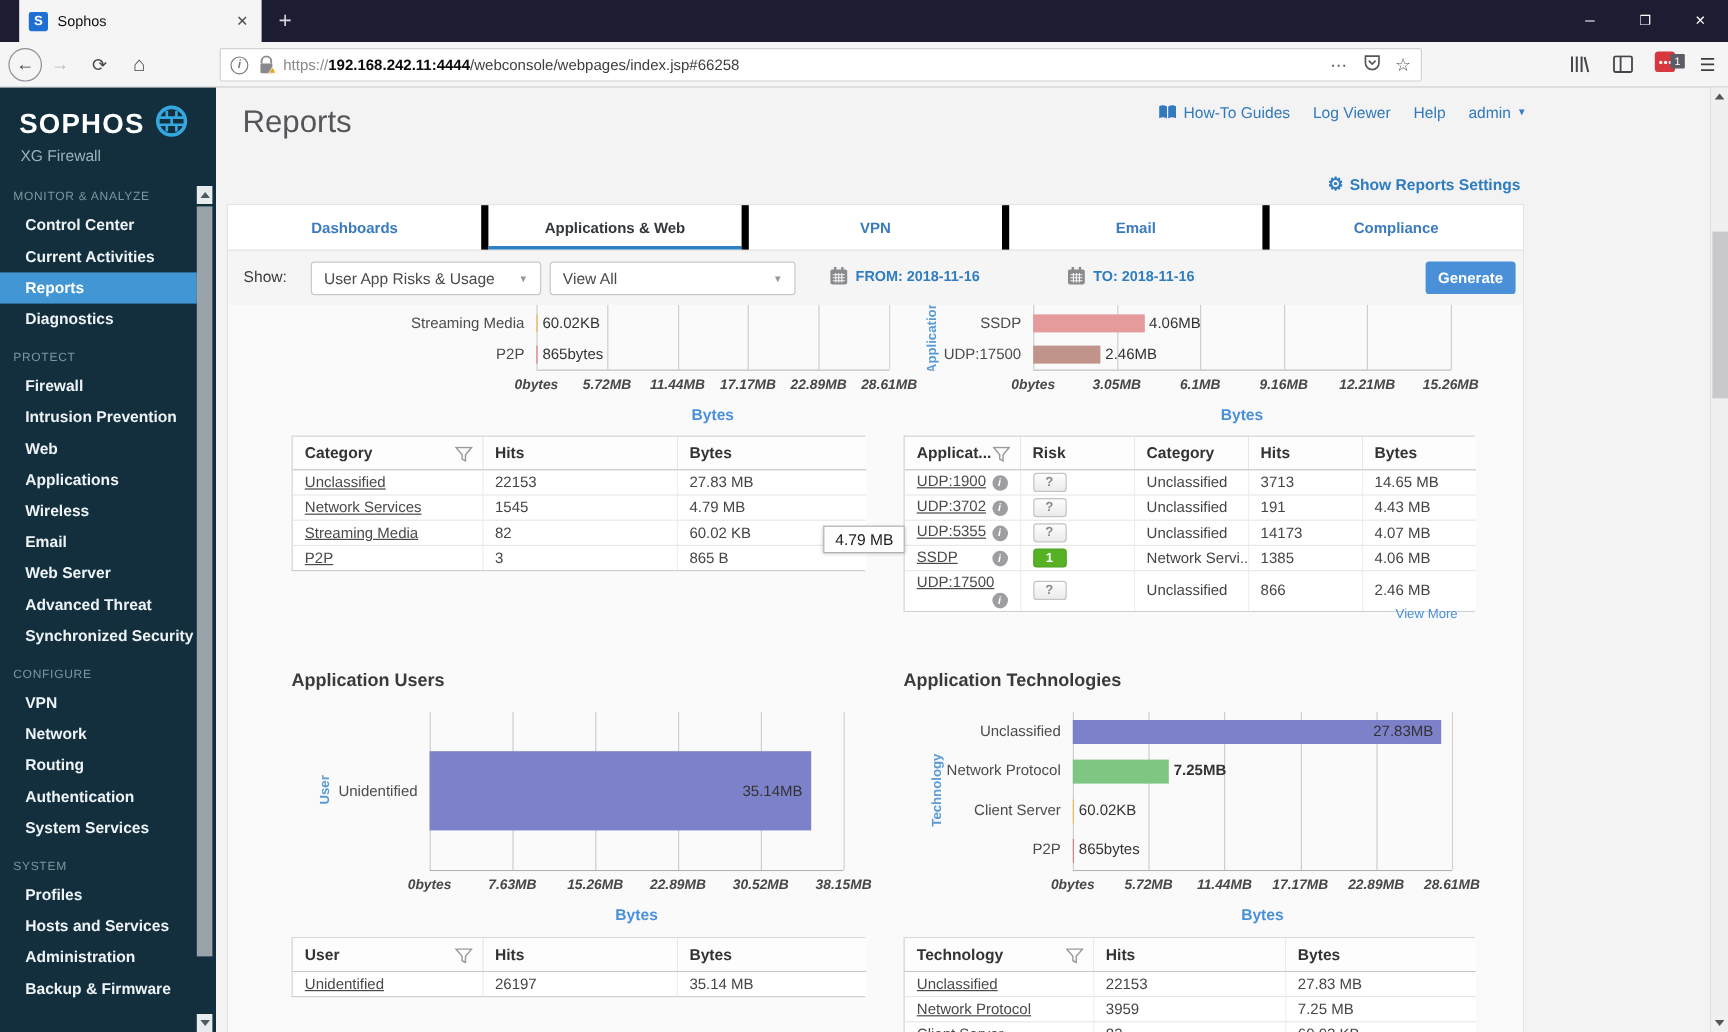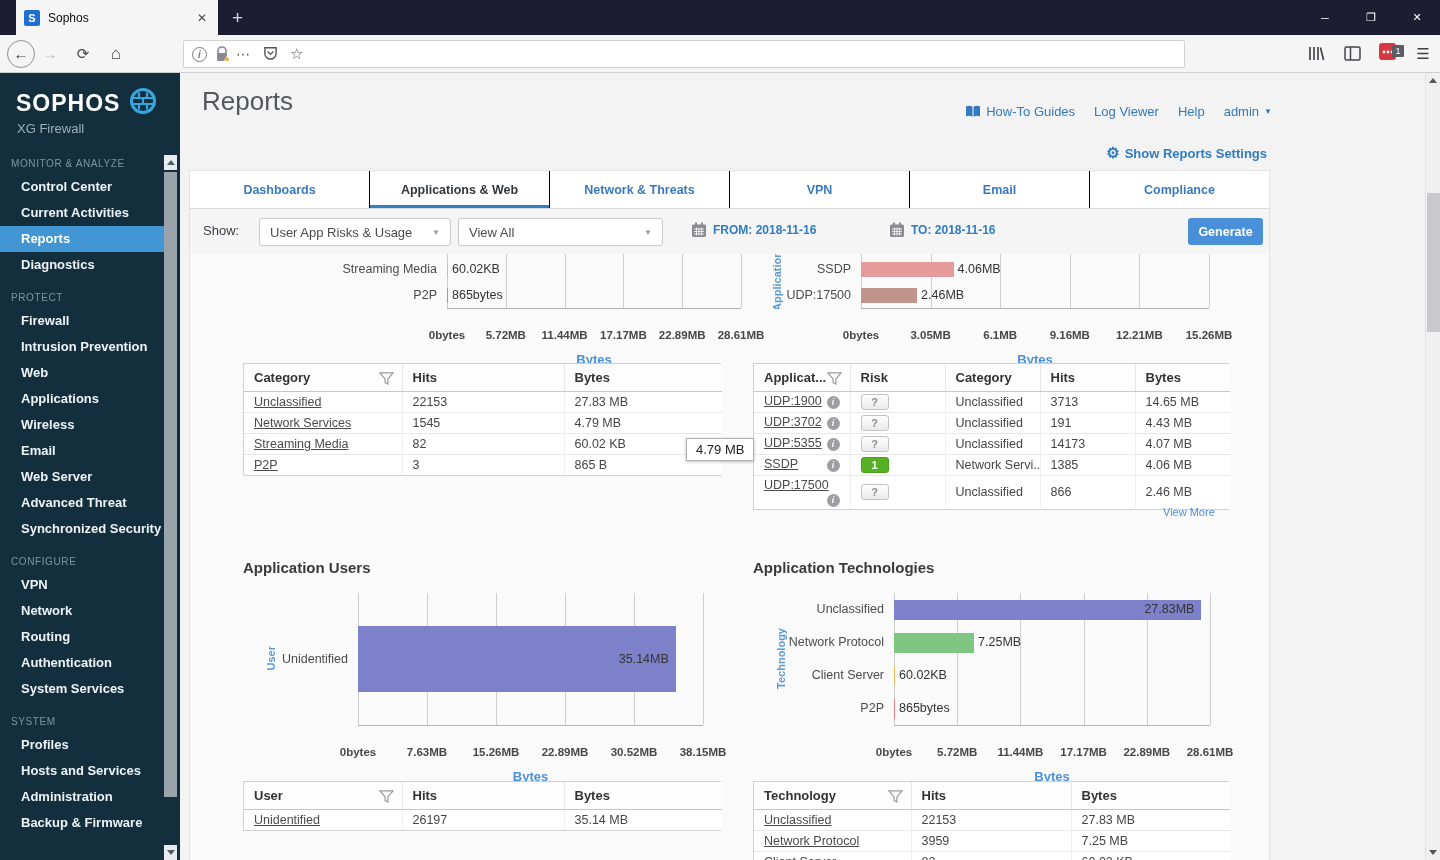--- a/index.html
+++ b/index.html
@@ -43,47 +43,47 @@
   .nav-item{height:26px;line-height:26px;padding-left:21px;font-size:13px;font-weight:bold;color:#eef3f6;cursor:pointer;white-space:nowrap;}
   .nav-item.active{background:#4196d3;color:#fff;width:164px;}
   .sb-scroll{position:absolute;right:3px;top:82px;bottom:0;width:13px;}
   .sb-arrow{position:absolute;left:0;width:13px;height:15px;background:#e9ecee;display:flex;align-items:center;justify-content:center;cursor:pointer;}
   .sb-thumb{position:absolute;left:0;top:17px;width:13px;height:625px;background:#9aa3a9;cursor:pointer;}
   .tri-up{width:0;height:0;border-left:4px solid transparent;border-right:4px solid transparent;border-bottom:5px solid #4e5a61;}
   .tri-dn{width:0;height:0;border-left:4px solid transparent;border-right:4px solid transparent;border-top:5px solid #4e5a61;}
   
   .main{position:absolute;left:180px;top:73px;width:1260px;height:787px;}
   .page-title{position:absolute;left:22px;top:13px;font-size:26px;color:#54565a;}
-  .hdr-links{position:absolute;top:31px;right:168px;display:flex;align-items:flex-start;gap:19px;}
+  .hdr-links{position:absolute;top:13px;right:168px;display:flex;align-items:flex-start;gap:19px;}
   .hdr-link{color:#3279bd;font-size:13px;cursor:pointer;display:flex;align-items:center;gap:5px;white-space:nowrap;}
   .caret{font-size:8px;color:#3279bd;}
   .settings-link{position:absolute;top:71px;right:173px;color:#2f7cc0;font-size:13px;font-weight:bold;cursor:pointer;display:flex;align-items:center;gap:5px;}
   .gearg{font-size:15px;color:#2f7cc0;}
   .card{position:absolute;left:9px;top:97px;width:1081px;bottom:0;background:#fafafa;border:1px solid #e3e3e4;border-bottom:none;}
   .tabs-row{height:38px;display:flex;background:#fff;border-bottom:1px solid #dcdcdd;}
-  .rtab{flex:1;display:flex;align-items:center;justify-content:center;font-size:12.5px;font-weight:bold;color:#3a7abf;border-right:1px solid #000000;cursor:pointer;}
+  .rtab{flex:1;display:flex;align-items:center;justify-content:center;font-size:12.5px;font-weight:bold;color:#3a7abf;border-right:6px solid #000000;cursor:pointer;}
   .rtab:last-child{border-right:none;}
   .rtab.active{color:#33373b;box-shadow:inset 0 -3px 0 #2e80c2;}
   .filterbar{position:relative;height:45px;background:#f5f5f6;}
   .fb-show{position:absolute;left:13px;top:14px;font-size:13px;color:#3c3c40;}
   .fb-sel{position:absolute;top:9px;height:28px;background:#fff;border:1px solid #c9c9cc;border-radius:3px;display:flex;align-items:center;padding:0 10px;font-size:13px;color:#4a4a4e;cursor:pointer;}
   .fb-sel .caretdn{margin-left:auto;font-size:8px;color:#98989c;}
   .fb-date{position:absolute;top:13px;display:flex;align-items:center;gap:6px;color:#2f7cc0;font-size:12px;font-weight:bold;cursor:pointer;white-space:nowrap;}
   .gen-btn{position:absolute;right:6px;top:9px;width:75px;height:27px;background:#4a90d9;color:#fff;font-size:12.5px;font-weight:bold;border:none;border-radius:3px;cursor:pointer;}
   .content{position:relative;height:607px;overflow:hidden;background:#fafafa;}
   
   .chart{position:absolute;}
   .ch-clip{position:relative;overflow:hidden;}
   .ch-plot{position:relative;border-bottom:1px solid #b3b3b3;}
   .grid{position:absolute;top:0;bottom:0;width:1px;background:#cecece;}
   .ch-row{position:relative;}
   .ch-cat{position:absolute;top:0;text-align:right;font-size:12.5px;color:#4c4c4c;white-space:nowrap;}
   .ch-bar{position:absolute;left:0;}
   .ch-val{position:absolute;font-size:12.5px;color:#333;white-space:nowrap;}
-  .ch-axis{position:relative;height:18px;margin-top:20px;}
+  .ch-axis{position:relative;height:18px;margin-top:6px;font-style:italic;}
   .ch-tick{position:absolute;transform:translateX(-50%);font-size:11.5px;font-weight:bold;color:#474747;white-space:nowrap;}
   .ch-xlab{text-align:center;margin-top:5px;font-size:13px;font-weight:bold;color:#4a90d9;}
   .ch-ylab{position:absolute;writing-mode:vertical-rl;transform:rotate(180deg);font-size:11px;font-weight:bold;color:#5b9bd5;white-space:nowrap;}
   .sec-title{position:absolute;font-size:15px;font-weight:bold;color:#3a3a3c;}
   
   .dtable{border-collapse:collapse;background:#fff;table-layout:fixed;width:100%;}
   .twrap{position:absolute;border:1px solid #d0d0d0;background:#7f1d1d;}
   .dtable th{position:relative;text-align:left;font-size:13px;font-weight:bold;color:#333;padding:5px 10px;height:27px;border-bottom:1px solid #c7c7c7;border-right:1px solid #e6e6e6;background:#fdfdfd;white-space:nowrap;overflow:hidden;}
   .dtable td{font-size:12.5px;color:#454545;padding:2px 10px;height:21px;border-bottom:1px solid #e8e8e8;border-right:1px solid #efefef;white-space:nowrap;overflow:hidden;}
   .dtable tr:last-child td{border-bottom:none;}
@@ -124,20 +124,23 @@
   <div class="nav-ic reload">⟳</div>
   <div class="nav-ic homeic">⌂</div>
   <div class="urlbar">
     <span class="info-circ">i</span>
     <span class="lockwrap">
       <svg width="14" height="16" viewBox="0 0 14 16">
           <path d="M3 7V5a4 4 0 0 1 8 0v2" fill="none" stroke="#8a8a8e" stroke-width="1.6"></path>
           <rect x="2" y="7" width="10" height="8" rx="1" fill="#8a8a8e"></rect>
           <path d="M9 15l3-5 3 5z" fill="#e6a417" stroke="#fff" stroke-width=".6"></path>
         </svg>
+    </span>
+    <span class="urltext">
+      <span class="u-scheme">https://</span><span class="u-host">192.168.242.11:4444</span><span class="u-path">/webconsole/webpages/index.jsp#66258</span>
     </span>
     <span class="urlbar-right">
       <span class="dots3">⋯</span>
       <span><svg width="15" height="15" viewBox="0 0 16 16">
             <path d="M2 3h12v6a6 6 0 0 1-12 0z" fill="none" stroke="#55555a" stroke-width="1.5"></path>
             <path d="M5 7l3 3 3-3" fill="none" stroke="#55555a" stroke-width="1.5"></path>
           </svg></span>
       <span class="star">☆</span>
     </span>
   </div>
@@ -238,21 +241,20 @@
     </div>
   <div class="settings-link">
     <span class="gearg">⚙</span>
     <span>Show Reports Settings</span>
   </div>
 
   <div class="card">
     <div class="tabs-row" id="tabs-row">
         <div class="rtab">Dashboards</div>
         <div class="rtab active">Applications &amp; Web</div>
-        <div class="rtab">Network &amp; Threats</div>
         <div class="rtab">VPN</div>
         <div class="rtab">Email</div>
         <div class="rtab">Compliance</div>
       </div>
 
     <div class="filterbar">
       <span class="fb-show">Show:</span>
       <div class="fb-sel" style="left:69px;width:192px;">
         <span>User App Risks &amp; Usage</span>
           <span class="caretdn">▼</span>
@@ -490,21 +492,21 @@
               <div class="grid" style="left:80.000%"></div>
               <div class="grid" style="left:100.000%"></div>
               <div class="ch-row" style="height:33px;">
       <span class="ch-cat" style="left:-141px;width:131px;line-height:33px;">Unclassified</span>
       <div class="ch-bar" style="top:6.5px;width:307.4px;height:20px;background:#7d81c9;"></div>
       <span class="ch-val" style="left:300.4px;transform:translateX(-100%);line-height:33px;">27.83MB</span>
     </div>
               <div class="ch-row" style="height:33px;">
       <span class="ch-cat" style="left:-141px;width:131px;line-height:33px;">Network Protocol</span>
       <div class="ch-bar" style="top:6.5px;width:80.1px;height:20px;background:#7fc682;"></div>
-      <span class="ch-val" style="left:84.1px;line-height:33px;">7.25MB</span>
+      <span class="ch-val" style="left:84.1px;line-height:33px;font-weight:bold;">7.25MB</span>
     </div>
               <div class="ch-row" style="height:33px;">
       <span class="ch-cat" style="left:-141px;width:131px;line-height:33px;">Client Server</span>
       <div class="ch-bar" style="top:6.5px;width:1.0px;height:20px;background:#f0b95c;"></div>
       <span class="ch-val" style="left:5.0px;line-height:33px;">60.02KB</span>
     </div>
               <div class="ch-row" style="height:33px;">
       <span class="ch-cat" style="left:-141px;width:131px;line-height:33px;">P2P</span>
       <div class="ch-bar" style="top:6.5px;width:1.0px;height:20px;background:#e2807f;"></div>
       <span class="ch-val" style="left:5.0px;line-height:33px;">865bytes</span>

